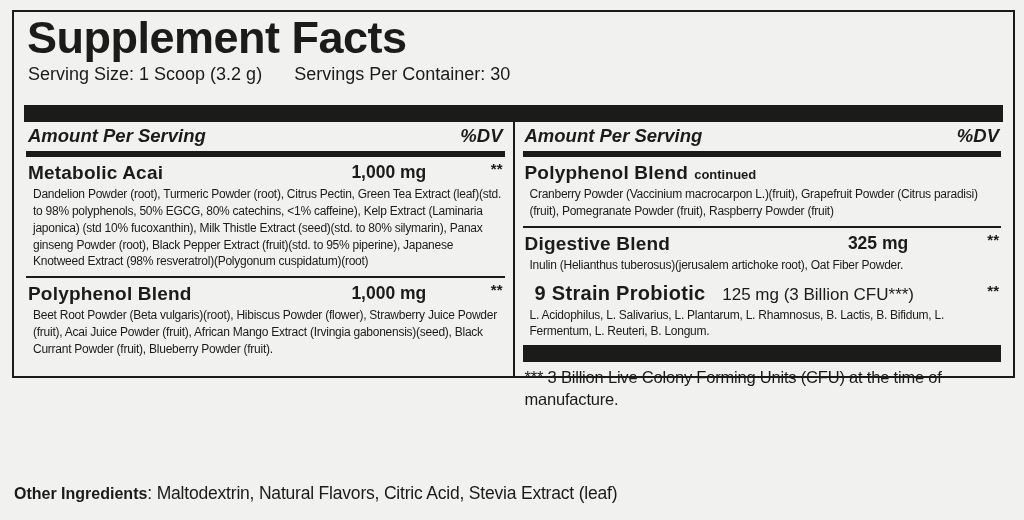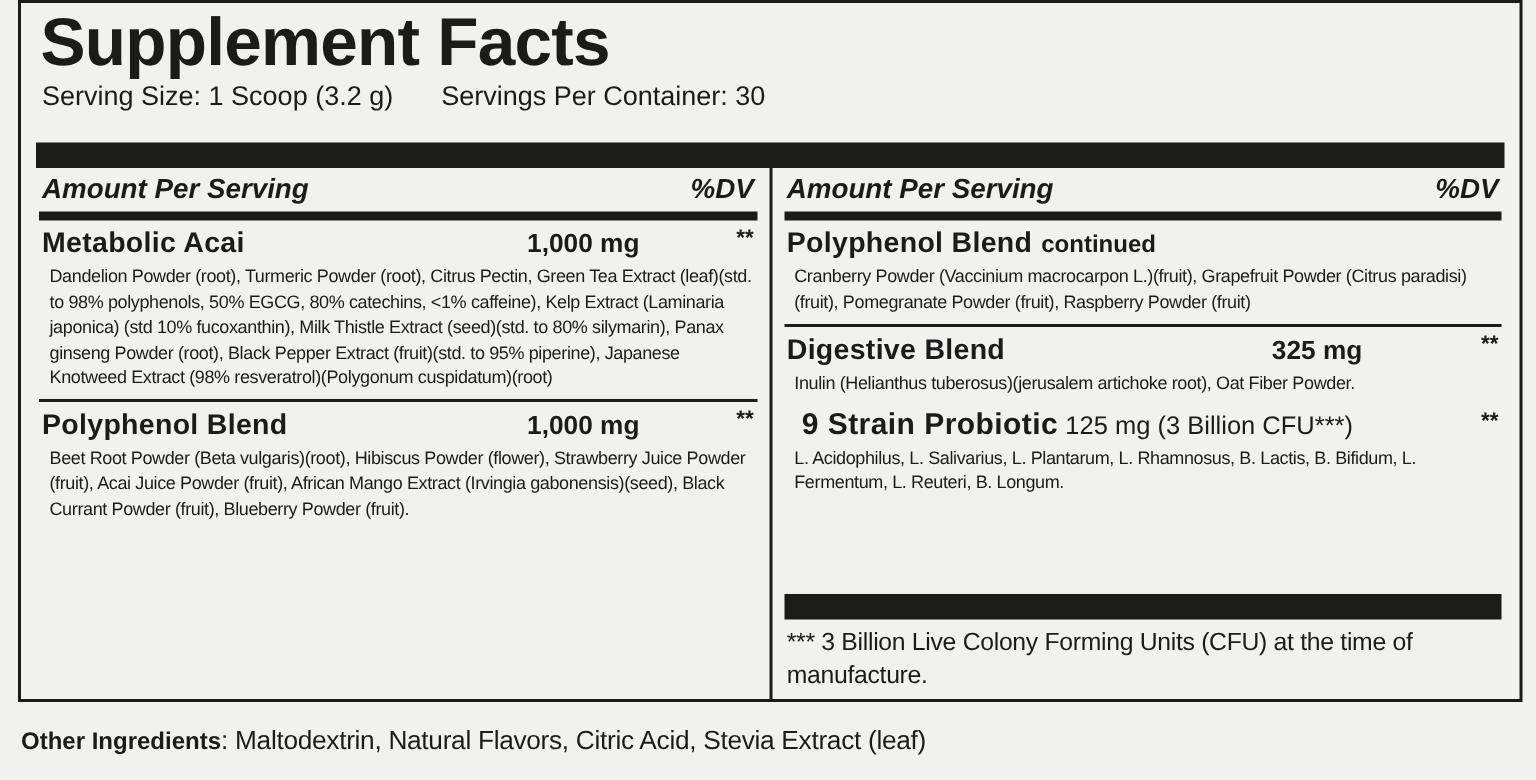--- a/index.html
+++ b/index.html
@@ -6,22 +6,22 @@
   html, body { margin: 0; padding: 0; }
   body {
     width: 1024px; height: 520px;
     background: #f1f1ef;
     font-family: "Liberation Sans", sans-serif;
     color: #1b1b19;
     position: relative;
     overflow: hidden;
   }
   .box {
-    position: absolute; left: 12px; top: 0;
-    width: 1003px; height: 468px;
+    position: absolute; left: 12px; top: 10px;
+    width: 1003px; height: 368px;
     border: 2px solid #1b1b19;
     display: flex; flex-direction: column;
     background: #f1f1ef;
   }
   .head { padding: 2px 10px 0 13px; }
   .title {
     font-size: 45px; font-weight: bold; letter-spacing: -0.5px;
     margin: 0; line-height: 1.05;
   }
   .serving-row {
@@ -34,31 +34,31 @@
   .col-left  { padding: 0 8px 0 2px; border-right: 2px solid #1b1b19; }
   .col-right { padding: 0 2px 0 8px; }
   .col-header {
     display: flex; justify-content: space-between; align-items: flex-start;
     font-weight: bold; font-size: 18.5px; padding: 3px 2px 4px 2px; font-style: italic;
   }
   .bar-mid { height: 6px; background: #1b1b19; flex: 0 0 auto; }
   .rule { border-top: 2px solid #1b1b19; margin: 1px 0 0 0; }
   .blend-row { position: relative; padding: 5px 2px 2px 2px; font-size: 19px; min-height: 24px; }
   .blend-name { font-weight: bold; letter-spacing: 0.2px; }
-  .blend-suffix { font-size: 16px; font-weight: bold; margin-left: 6px; }
+  .blend-suffix { font-size: 13px; font-weight: bold; margin-left: 6px; }
   .blend-amount { position: absolute; left: 68%; font-size: 17.5px; font-weight: bold; }
   .blend-dv { position: absolute; right: 2px; top: 3px; font-size: 15px; font-weight: bold; }
   .ingredients {
     font-size: 12px; letter-spacing: -0.25px; line-height: 1.4;
     margin: 0 0 5px 0; padding: 0 0 0 7px;
   }
   .it { }
   .sub-row { position: relative; padding: 3px 2px 2px 12px; font-size: 17px; }
   .sub-name { font-weight: bold; font-size: 20px; letter-spacing: 0.3px; }
-  .sub-amount { }
+  .sub-amount { margin-left: 12px; }
   .foot-block { margin-top: auto; }
   .footnotes { font-size: 16.5px; letter-spacing: -0.2px; line-height: 1.32; padding: 5px 2px 4px 2px; margin: 0; }
   .footnotes div { margin: 0; }
   .other { position: absolute; left: 14px; top: 483px; font-size: 17.5px; letter-spacing: -0.2px; }
   .other-label { font-weight: bold; font-size: 16px; letter-spacing: 0; }
 </style>
 </head>
 <body>
 
 <div class="box">

